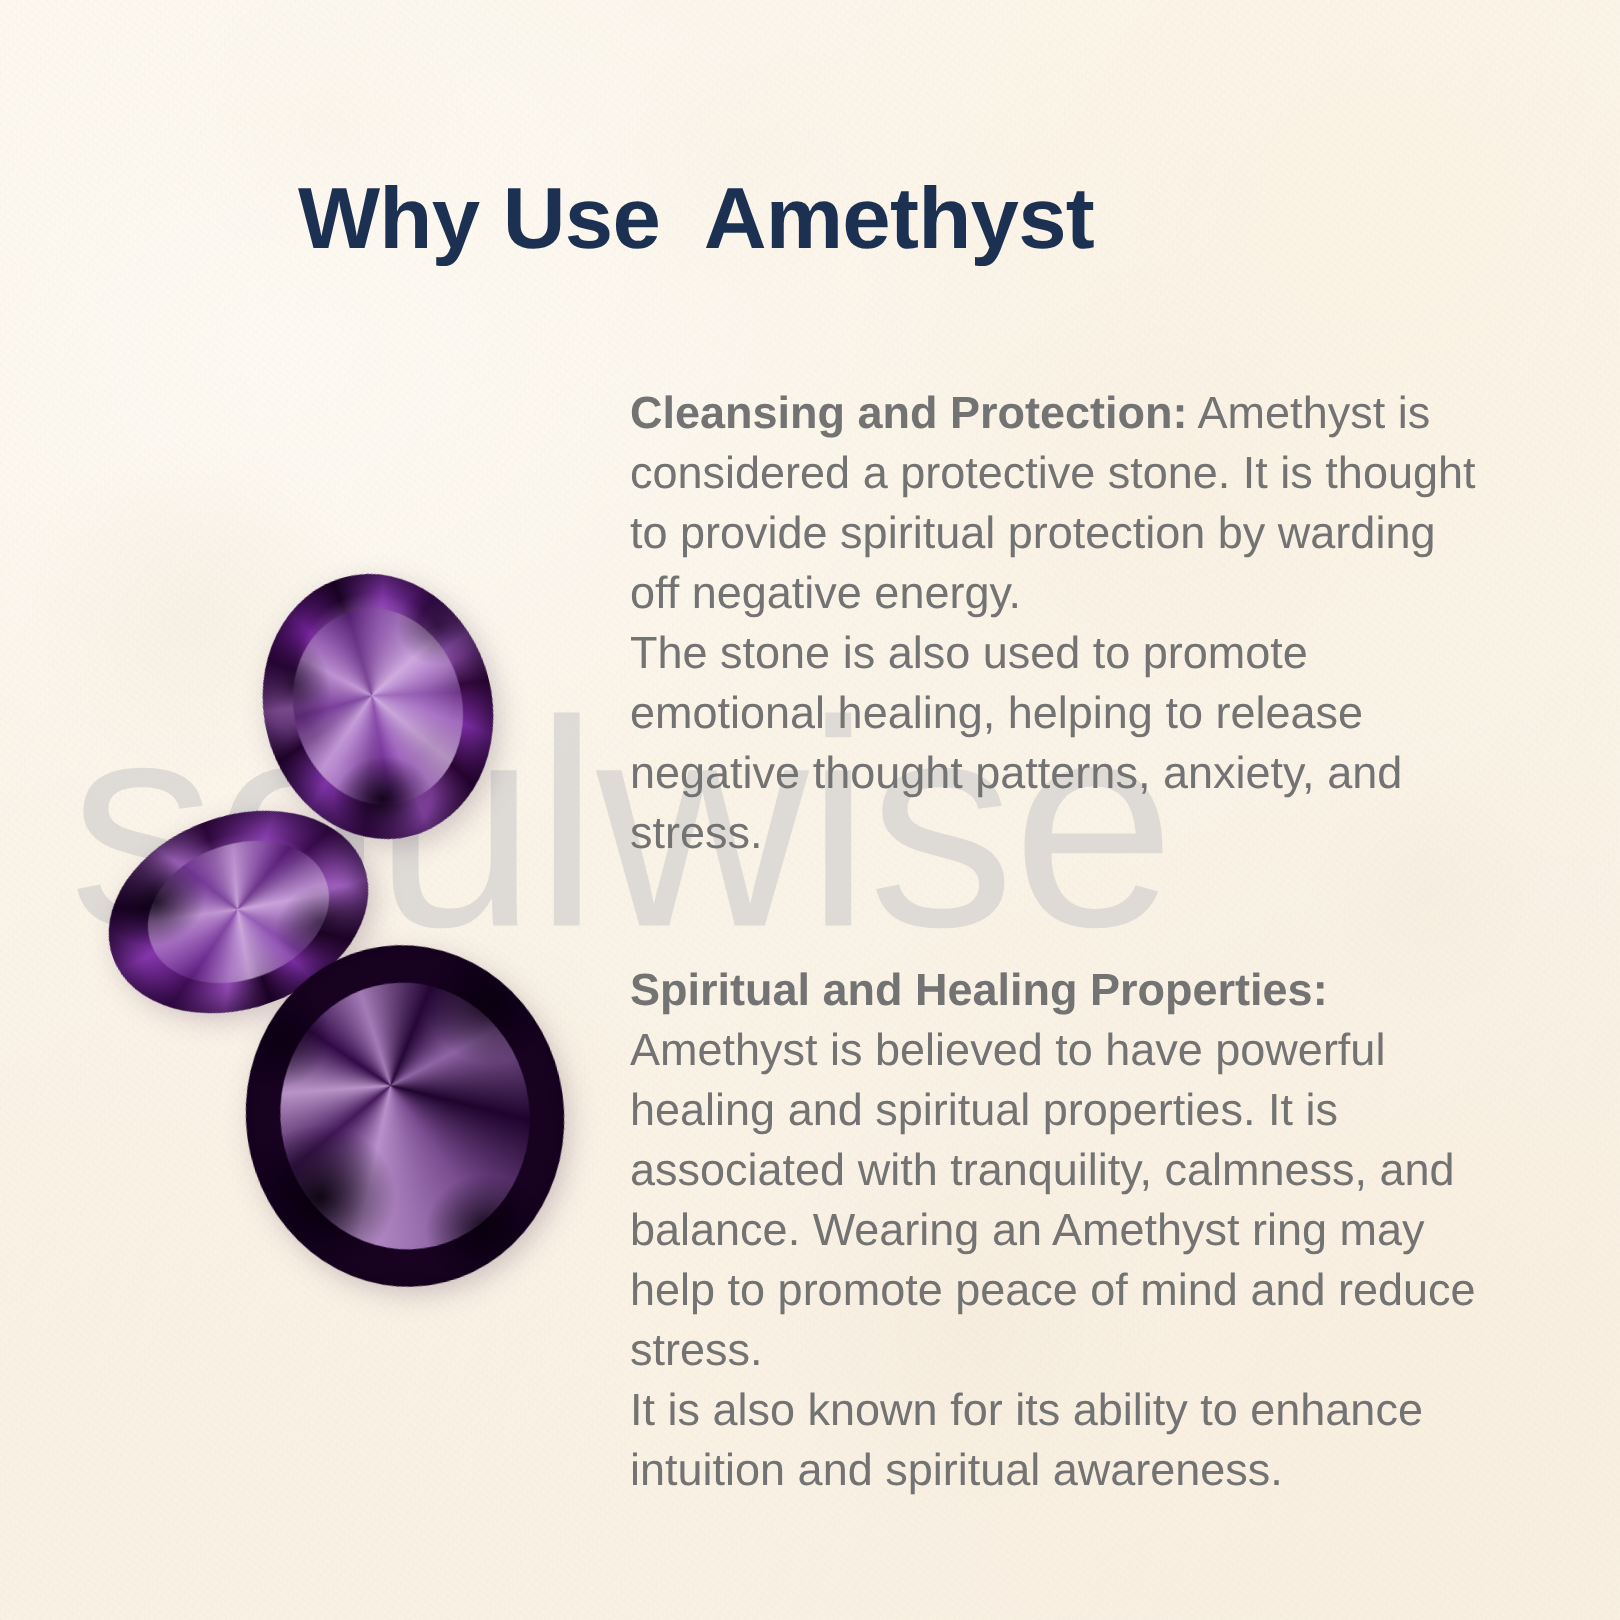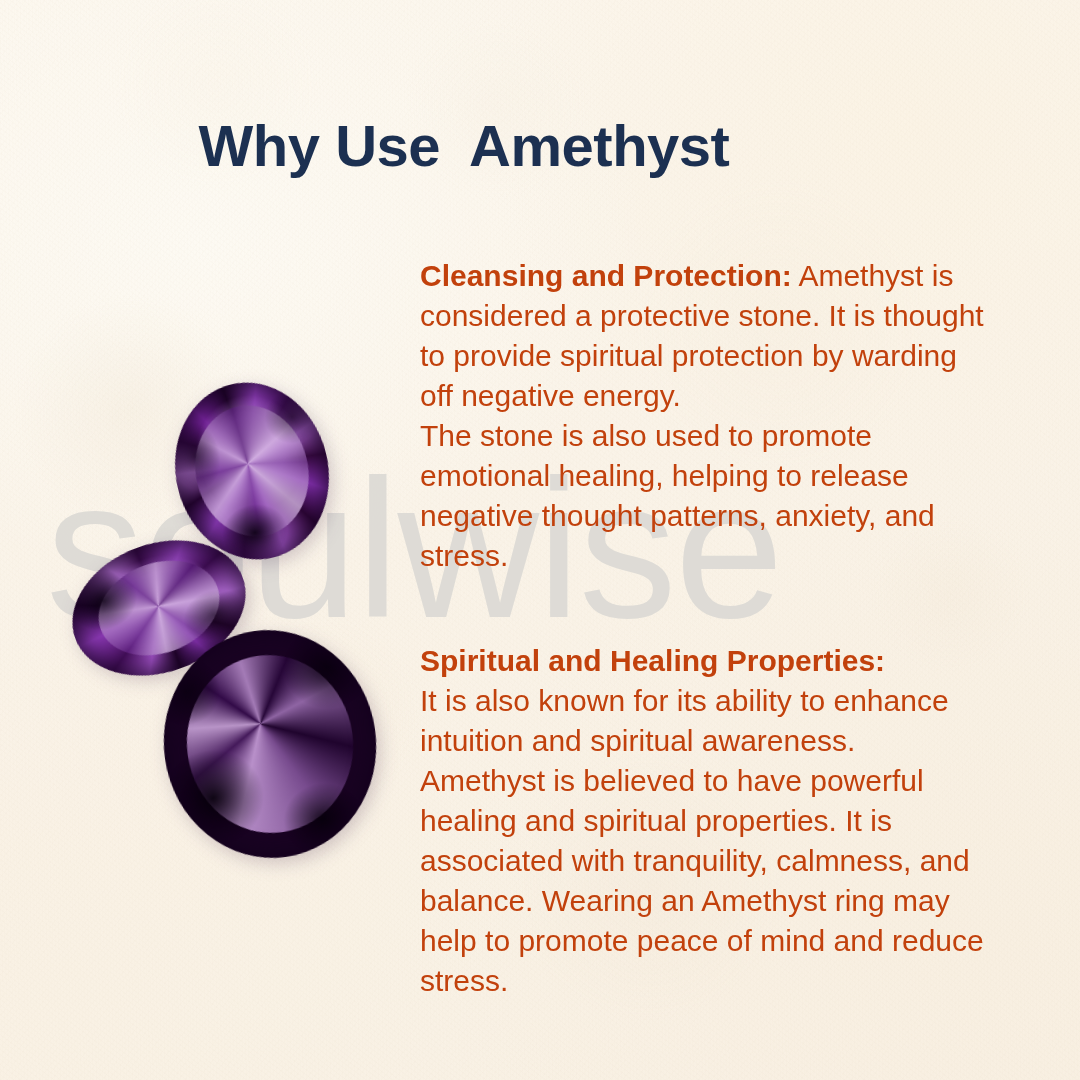--- a/index.html
+++ b/index.html
@@ -238,21 +238,21 @@
       radial-gradient(ellipse 26% 22% at 70% 86%, rgba(6,0,10,.85) 0%, rgba(6,0,10,0) 72%),
       radial-gradient(ellipse 22% 20% at 14% 22%, rgba(8,0,13,.75) 0%, rgba(8,0,13,0) 74%);
   }
 
   
   .copy {
     position: absolute;
     left: 420px;
     top: 256px;
     width: 572px;
-    color: #c2410c;
+    color: #737373;
     font-size: 30px;
     line-height: 40px;
     font-weight: 400;
     font-family: "Liberation Sans", sans-serif;
   }
   .section { margin: 0; }
   .section + .section { margin-top: 65px; }
   .lead {
     font-weight: 700;
   }
@@ -298,18 +298,18 @@
 
   <div class="copy">
 
     <div class="section">
       <p class="para"><span class="lead">Cleansing and Protection:</span><span> Amethyst is considered a protective stone. It is thought to provide spiritual protection by warding off negative energy.</span></p>
       <p class="para">The stone is also used to promote emotional healing, helping to release negative thought patterns, anxiety, and stress.</p>
     </div>
 
     <div class="section">
       <p class="para"><span class="lead">Spiritual and Healing Properties:</span></p>
+      <p class="para">Amethyst is believed to have powerful healing and spiritual properties. It is associated with tranquility, calmness, and balance. Wearing an Amethyst ring may help to promote peace of mind and reduce stress.</p>
       <p class="para">It is also known for its ability to enhance intuition and spiritual awareness.</p>
-      <p class="para">Amethyst is believed to have powerful healing and spiritual properties. It is associated with tranquility, calmness, and balance. Wearing an Amethyst ring may help to promote peace of mind and reduce stress.</p>
     </div>
 
   </div>
 </div>
 
 </body></html>

